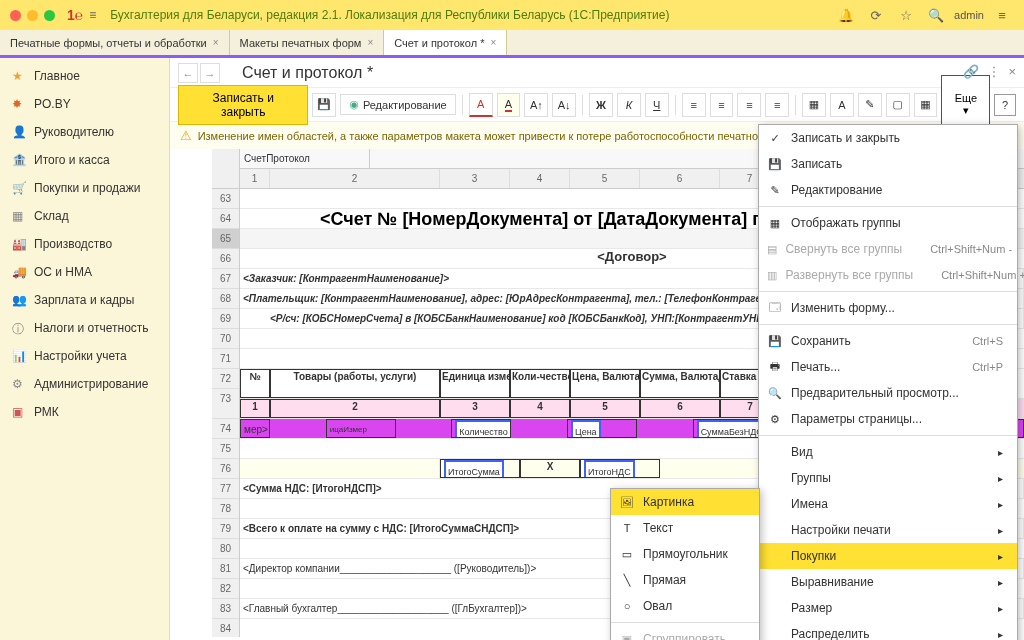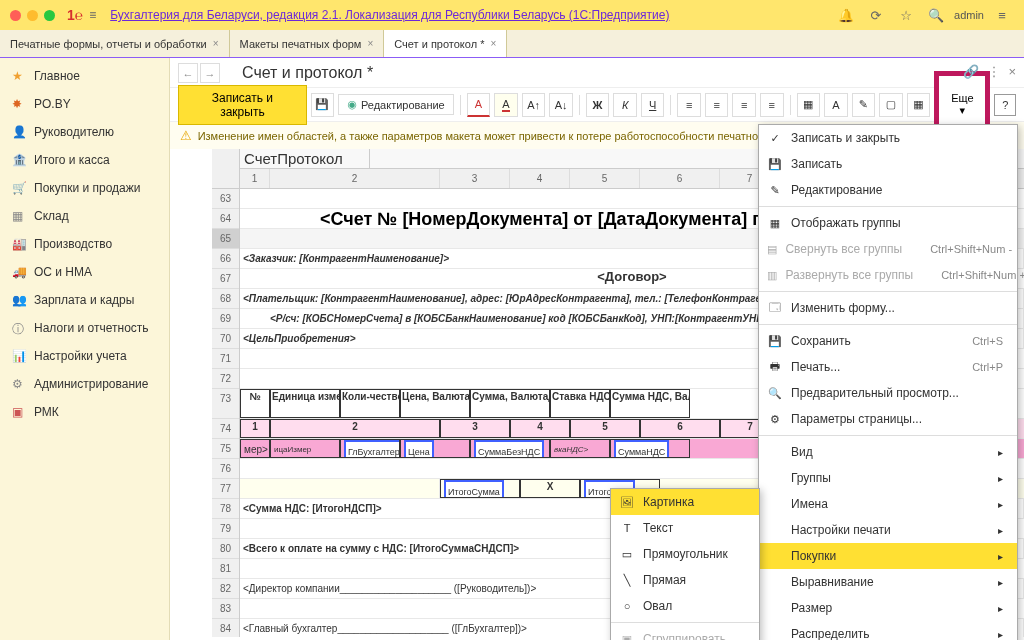--- a/index.html
+++ b/index.html
@@ -2,65 +2,65 @@
 <html><head>
 <meta charset="utf-8">
 <style>
 * { margin:0; padding:0; box-sizing:border-box; font-family:Arial,sans-serif; }
 body { background:#fff; font-size:12px; color:#333; overflow:hidden; width:1024px; height:640px; }
 
 .titlebar { background:#ffe66d; height:30px; display:flex; align-items:center; padding:0 10px; gap:6px; }
 .mac-btn { width:11px; height:11px; border-radius:50%; }
 .mac-close{background:#ff5f57;} .mac-min{background:#febc2e;} .mac-max{background:#28c840;}
 .titlebar .logo{font-weight:bold; color:#d62f2f; font-size:14px; margin-left:6px;}
-.titlebar .title-text{ font-size:12px; color:#6d28d9; margin-left:8px;text-decoration:underline; }
+.titlebar .title-text{ font-size:12px; color:#4d7c0f; margin-left:8px; }
 .titlebar .spacer{flex:1;}
 .titlebar .sys-icon{width:16px;height:16px;display:flex;align-items:center;justify-content:center;color:#666;font-size:13px;margin:0 4px;cursor:pointer;}
 
-.tabbar { background:#f5f0dc; height:28px; display:flex; align-items:stretch; border-bottom:1px solid #8b5cf6; }
+.tabbar { background:#f5f0dc; height:28px; display:flex; align-items:stretch; border-bottom:3px solid #8b5cf6; }
 .tab { padding:0 10px; display:flex; align-items:center; gap:6px; border-right:1px solid #d0c998; font-size:11px; cursor:pointer;}
 .tab.active{background:#fff;}
 .tab .x{color:#888;font-size:10px;}
 
 .main { display:flex; height:582px; }
 
 .sidebar { width:170px; background:#fcf6d9; border-right:1px solid #e3dcb6; padding-top:4px; height:582px; overflow:hidden;}
 .side-item{display:flex;align-items:center;gap:8px;padding:7px 12px;font-size:12px;color:#333;cursor:pointer;}
 .side-icon{width:14px;height:14px;display:inline-block;}
 
 .content{flex:1;position:relative;background:#fff;}
 .ctoolbar{height:30px;display:flex;align-items:center;gap:6px;padding:0 8px;border-bottom:1px solid #eee;}
 .nav-arrows{display:flex;gap:2px;margin-right:8px;}
 .nav-btn{width:20px;height:20px;border:1px solid #ddd;display:flex;align-items:center;justify-content:center;font-size:11px;color:#888;cursor:pointer;}
 .page-title{font-size:16px;font-weight:normal;margin:0 8px;}
 .cbtnbar{height:34px;display:flex;align-items:center;gap:4px;padding:0 8px;border-bottom:1px solid #eee;}
 .ybtn{background:#ffe033;border:1px solid #d9b800;padding:5px 10px;font-size:12px;cursor:pointer;}
 .ibtn{width:24px;height:24px;border:1px solid #ddd;display:flex;align-items:center;justify-content:center;font-size:11px;cursor:pointer;background:#fff;}
 .toggle{display:flex;align-items:center;gap:4px;border:1px solid #ddd;padding:3px 8px;font-size:11px;background:#fff;}
 .sep{width:1px;height:20px;background:#ddd;margin:0 2px;}
-.ebtn{border:5px solid #be185d;padding:16px 8px;font-size:11px;background:#fff;cursor:pointer; margin-left:auto;}
+.ebtn{border:1px solid #be185d;padding:16px 8px;font-size:11px;background:#fff;cursor:pointer; margin-left:auto;}
 .qbtn{border:1px solid #999;width:22px;height:22px;display:flex;align-items:center;justify-content:center;font-size:11px;background:#fff;cursor:pointer;}
 
 .warn{background:#fffdf0;padding:6px 10px;font-size:11px;color:#7a6500;display:flex;align-items:center;gap:6px;}
 .warn-ico{color:#e6a600;font-size:13px;}
 
 .sheet-wrap{position:relative;height:488px;overflow:hidden;}
 .rownum-col{position:absolute;left:42px;top:0;width:28px;background:#f0f0f0;border-right:1px solid #ccc;}
 .rownum{height:20px;border-bottom:1px solid #ddd;text-align:center;font-size:10px;line-height:20px;color:#666;}
 .rownum.sel{background:#d0d0d0;}
 .label-col{position:absolute;left:0;top:0;width:42px;}
 .rowlabel{height:20px;font-size:9px;padding-left:2px;line-height:20px;color:#444;overflow:hidden;}
 
 .grid{position:absolute;left:70px;top:0;right:0;}
 .colhead{height:20px;display:flex;background:#f0f0f0;border-bottom:1px solid #ccc;}
 .colhead div{border-right:1px solid #ddd;font-size:10px;text-align:center;line-height:20px;color:#666;}
 .row{height:20px;display:flex;border-bottom:1px solid #e8e8e8;position:relative;}
 .cell{border-right:1px solid #e8e8e8;font-size:10px;padding:0 3px;line-height:20px;overflow:hidden;white-space:nowrap;}
 .namebar{height:20px;background:#f8f8f8;border-bottom:1px solid #ccc;display:flex;}
-.namebar .nb1{width:130px;border-right:1px solid #ccc;padding:0 4px;font-size:15px;line-height:20px;}
+.namebar .nb1{width:130px;border-right:1px solid #ccc;padding:0 4px;font-size:10px;line-height:20px;}
 
 .bigtitle{font-size:18px;font-weight:bold;color:#000;padding-left:80px;}
 .centr{font-size:13px;font-weight:bold;text-align:center;width:100%;}
 .it{font-style:italic;font-weight:bold;}
 .thdr{font-size:10px;font-weight:bold;text-align:center;line-height:11px;padding:1px;}
 .bord{border:1px solid #333 !important;}
 .blue-box{border:2px solid #4060ff;background:#fff;font-size:9px;text-align:center;display:inline-block;padding:0 2px;}
 
 .menu{position:absolute;background:#fff;border:1px solid #aaa;box-shadow:2px 2px 8px rgba(0,0,0,.25);font-size:12px;z-index:100;}
 .menu-item{display:flex;align-items:center;padding:5px 14px 5px 8px;gap:8px;cursor:pointer;white-space:nowrap;}
@@ -239,59 +239,57 @@
             <div style="width:80px">6</div>
           <div style="width:60px">7</div>
             <div style="width:80px">8</div>
         </div>
         <div class="row"></div>
         <div class="row">
             <div class="bigtitle">&lt;Счет № [НомерДокумента] от [ДатаДокумента] г.&gt;</div>
           </div>
         <div class="row" style="background:#f5f5f5;"></div>
         <div class="row">
+            <div class="centr">&lt;Договор&gt;</div>
+          </div>
+        <div class="row">
             <div class="cell it" style="width:100%;">&lt;Заказчик: [КонтрагентНаименование]&gt;</div>
           </div>
         <div class="row">
-            <div class="centr">&lt;Договор&gt;</div>
-          </div>
-        <div class="row">
             <div class="cell it" style="width:100%;">&lt;Плательщик: [КонтрагентНаименование], адрес: [ЮрАдресКонтрагента], тел.: [ТелефонКонтрагента]&gt;</div>
           </div>
         <div class="row">
             <div class="cell it" style="width:100%;padding-left:30px;">&lt;Р/сч: [КОБСНомерСчета] в [КОБСБанкНаименование] код [КОБСБанкКод], УНП:[КонтрагентУНП]&gt;</div>
-          </div>
-        <div class="row">
-            <div class="cell it" style="width:100%;">&lt;ЦельПриобретения&gt;</div>
           </div>
         <div class="row"></div>
         <div class="row"></div>
         <div class="row" style="height:30px;">
           <div class="cell bord thdr" style="width:30px">№</div>
+          <div class="cell bord thdr" style="width:170px">Товары (работы, услуги)</div>
           <div class="cell bord thdr" style="width:70px">Единица изме-рения</div>
           <div class="cell bord thdr" style="width:60px">Коли-чество</div>
           <div class="cell bord thdr" style="width:70px">Цена, ВалютаДокумента</div>
           <div class="cell bord thdr" style="width:80px">Сумма, ВалютаДокумента</div>
           <div class="cell bord thdr" style="width:60px">Ставка НДС, %</div>
           <div class="cell bord thdr" style="width:80px">Сумма НДС, ВалютаДокум</div>
         </div>
         <div class="row" style="background:#fde;">
           <div class="cell bord thdr" style="width:30px">1</div>
           <div class="cell bord thdr" style="width:170px">2</div>
           <div class="cell bord thdr" style="width:70px">3</div>
           <div class="cell bord thdr" style="width:60px">4</div>
           <div class="cell bord thdr" style="width:70px">5</div>
           <div class="cell bord thdr" style="width:80px">6</div>
           <div class="cell bord thdr" style="width:60px">7</div>
           <div class="cell bord thdr" style="width:80px">8</div>
         </div>
-        <div class="row" style="background:#f9a8d4;">
+        <div class="row" style="background:#d946ef;justify-content:space-between;">
           <div class="cell bord" style="width:30px">мер&gt;</div>
           <div class="cell bord" style="width:70px;font-size:8px;">ицаИзмер</div>
-          <div class="cell bord" style="width:60px"><span class="blue-box">ГлБухгалтер</span></div>
+          <div class="cell bord" style="width:60px"><span class="blue-box">Количество</span></div>
           <div class="cell bord" style="width:70px"><span class="blue-box">Цена</span></div>
           <div class="cell bord" style="width:80px"><span class="blue-box">СуммаБезНДС</span></div>
           <div class="cell bord" style="width:60px;font-size:8px;font-style:italic;">вкаНДС&gt;</div>
           <div class="cell bord" style="width:80px"><span class="blue-box">СуммаНДС</span></div>
         </div>
         <div class="row"></div>
         <div class="row" style="background:#ffe;">
           <div class="cell" style="width:200px"></div>
           <div class="cell bord" style="width:80px"><span class="blue-box">ИтогоСумма</span></div>
           <div class="cell bord thdr" style="width:60px">Х</div>

